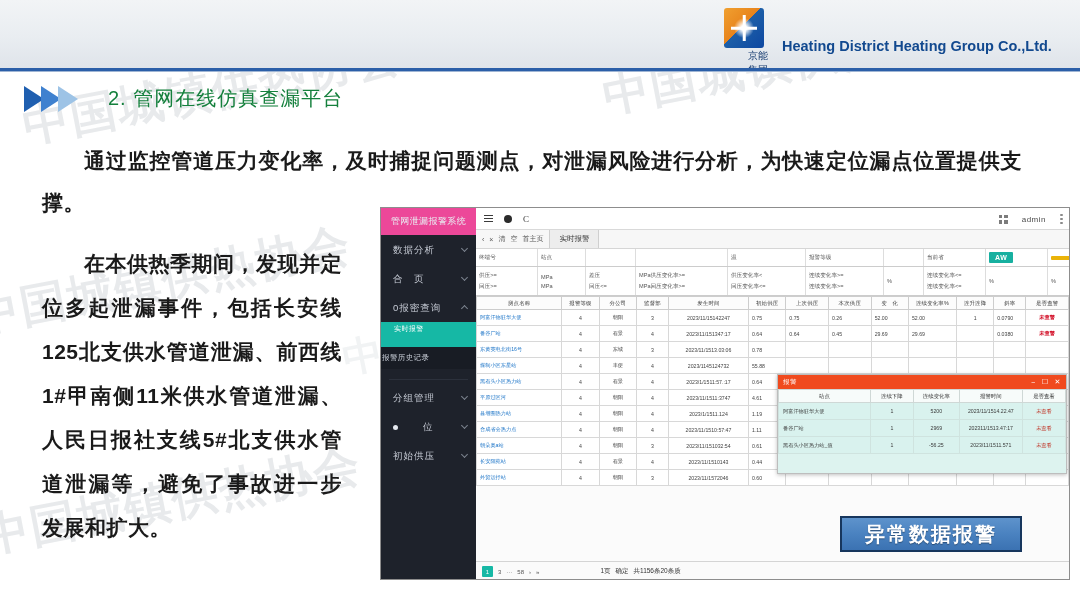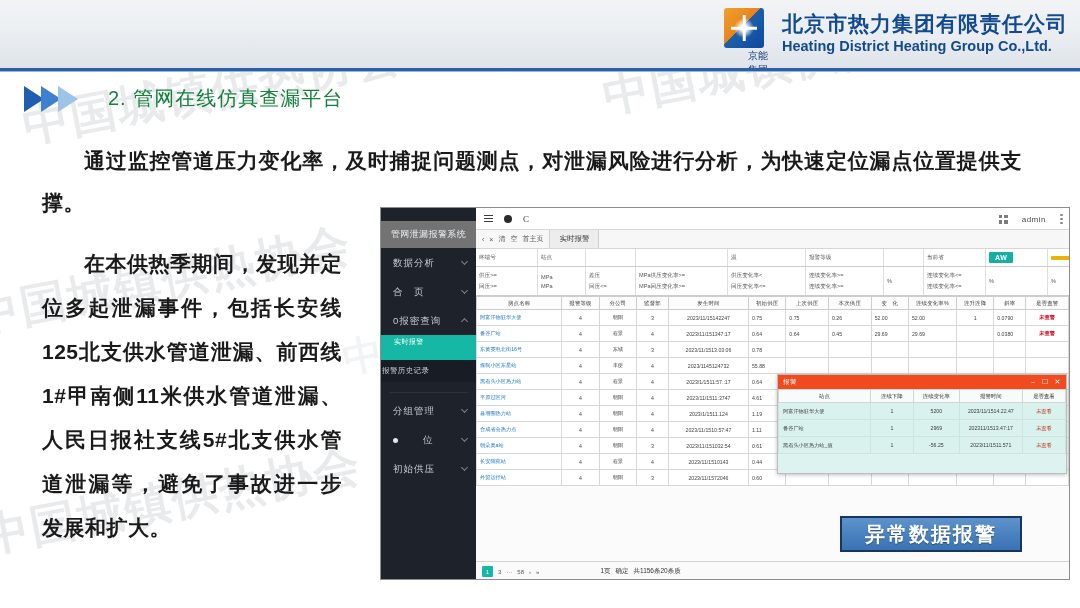--- a/index.html
+++ b/index.html
@@ -98,22 +98,21 @@
     background:#ffffff; border:1px solid #8d8d8d;
     overflow:hidden; font-size:5px;
   }
   .app-side {
     position:absolute; left:0; top:0; width:95px; height:373px;
     background:#1e222b;
   }
   .side-title {
     height:27px; line-height:27px; text-align:center;
     color:#e9edf2; font-size:9px; letter-spacing:0.4px;
-    background:#737373;
-    margin-top:13px;
+    background:#ec4899;
   }
   .side-item {
     height:29px; line-height:29px; padding-left:12px;
     color:#c7ccd6; font-size:9.5px; position:relative;
     letter-spacing:1px;
   }
   .side-item .chev {
     position:absolute; right:9px; top:11px;
     width:5px; height:5px; border-right:1px solid #7c838f;
     border-bottom:1px solid #7c838f; transform:rotate(45deg);
@@ -273,21 +272,20 @@
 <div class="wm" style="left:560px; top:440px;">中国城镇供热协会</div>
 <div class="wm" style="left:340px; top:300px; font-size:40px; color:rgba(150,160,170,0.13);">中国城镇供热协会</div>
 
 <div class="header">
   <div class="logo-wrap">
     <div class="logo-mark">
       <div class="logo-star"></div>
     </div>
     <div class="logo-text">京能集团</div>
   </div>
-  <div class="brand-cn">北京市热力集团有限责任公司</div>
   <div class="brand-en">Heating District Heating Group Co.,Ltd.</div>
 </div>
 <div class="header-rule"></div>
 <div class="header-rule2"></div>
 
 <div class="arrows">
   <div class="arrow a1"></div>
   <div class="arrow a2"></div>
   <div class="arrow a3"></div>
 </div>

